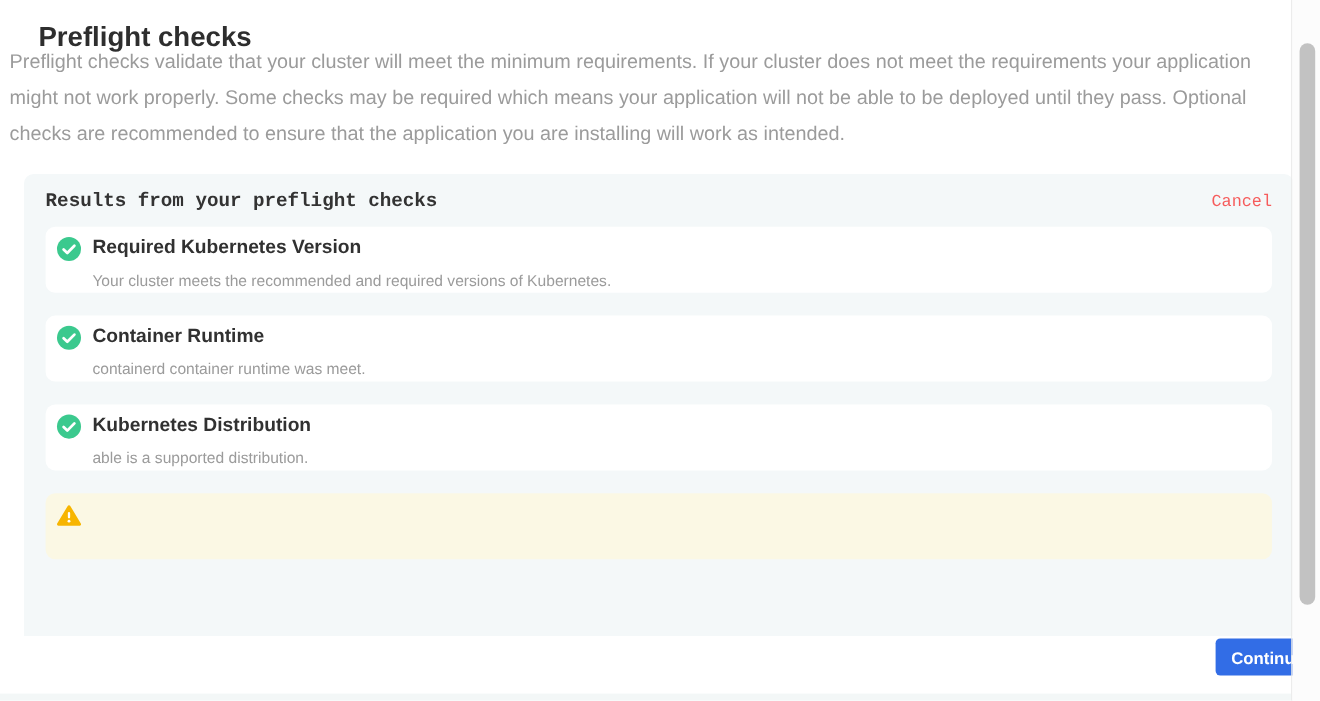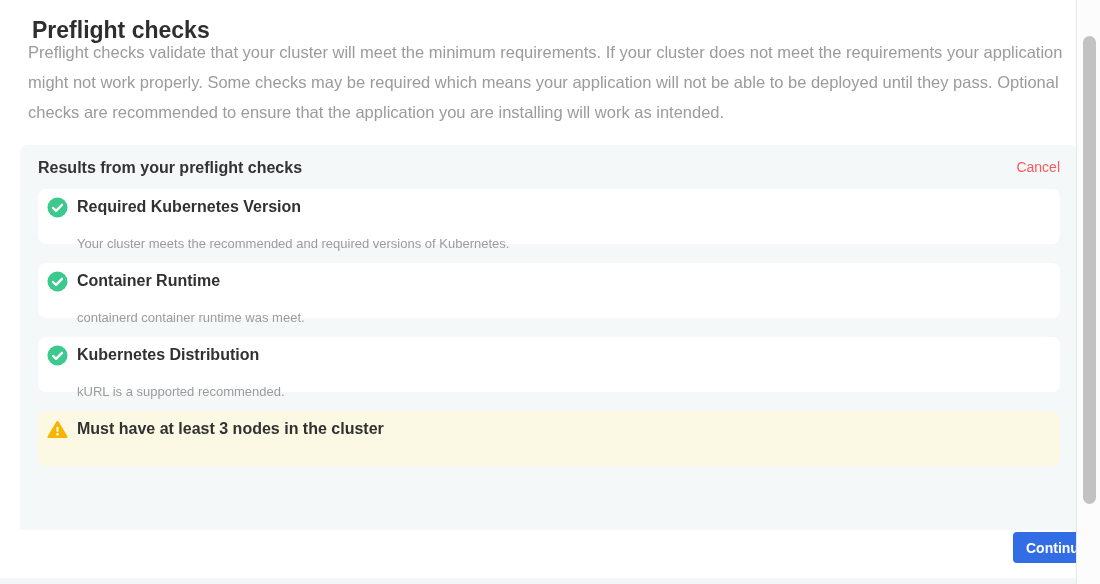--- a/index.html
+++ b/index.html
@@ -13,37 +13,38 @@
   }
 
   
   .page-title {
     position: absolute; left: 20px; top: 5px;
     margin: 12px;
     font-size: 23px; font-weight: bold;
     color: #2e2e2e;
   }
   .page-desc {
-    position: absolute; left: 28px; top: 37px;
+    position: absolute; left: 8px; top: 37px;
     width: 1040px; margin: 0;
     font-size: 16.5px; line-height: 30px;
     color: #9b9b9b;
   }
 
   
   .panel {
     position: absolute; left: 20px; top: 145px;
     width: 1058px; height: 385px;
     background: #f4f8f9;
     border-radius: 8px 8px 0 0;
     overflow: hidden;
   }
   .panel-head {
-    display: flex; justify-content: space-between; align-items: flex-start;
+    display: flex; justify-content: space-between; align-items: flex-end;
     padding: 14px 18px 12px 18px;
+    font-family: Liberation Mono, monospace;
   }
   .panel-title {
     margin: 0;
     font-size: 16px; font-weight: bold;
     color: #333333;
   }
   .cancel-link {
     font-size: 14px;
     color: var(--danger, #f65c5c);
     cursor: pointer;
@@ -65,21 +66,21 @@
     flex: none;
     margin: 1px 9px 0 0;
   }
   .icon svg { display: block; }
   .check-title {
     font-size: 16px; font-weight: bold;
     line-height: 21px;
     color: #313131;
   }
   .check-msg {
-    margin-top: 19px;
+    margin-top: 9px;
     font-size: 13px; line-height: 16px;
     color: #9b9b9b;
   }
   .check.warn .check-msg {
     color: var(--warning_text, #f7a000);
     font-weight: bold;
   }
 
   
   .continue-btn {
@@ -157,34 +158,33 @@
       <div class="check pass">
     <span class="icon pass-icon">
       <svg viewBox="0 0 22 22" width="21" height="21">
         <circle cx="11" cy="11" r="10.5" style="fill:var(--success, #3bc98e)"></circle>
         <path d="M6.3 11.4 L9.5 14.5 L15.7 8.2" style="stroke:#fff; stroke-width:2.4; fill:none; stroke-linecap:round; stroke-linejoin:round"></path>
       </svg>
     </span>
 
     <div class="check-text">
       <div class="check-title">Kubernetes Distribution</div>
-      <div class="check-msg">kURL is a supported recommended.</div>
+      <div class="check-msg">able is a supported distribution.</div>
     </div>
   </div>
       <div class="check warn">
 
     <span class="icon warn-icon">
       <svg viewBox="0 0 22 22" width="21" height="21">
         <polygon points="11,3.4 20.2,18.7 1.8,18.7" style="fill:var(--warning, #f7b500); stroke:var(--warning, #f7b500); stroke-width:2.6; stroke-linejoin:round"></polygon>
         <rect x="10" y="8" width="2" height="5.6" rx="1" style="fill:#fff"></rect>
         <circle cx="11" cy="16" r="1.25" style="fill:#fff"></circle>
       </svg>
     </span>
     <div class="check-text">
-      <div class="check-title">Must have at least 3 nodes in the cluster</div>
     </div>
   </div>
     </div>
 </section>
 
 <button class="continue-btn">Continue</button>
 <div class="bottom-strip"></div>
 
 <div class="content-edge"></div>
 <div class="scrollbar">

